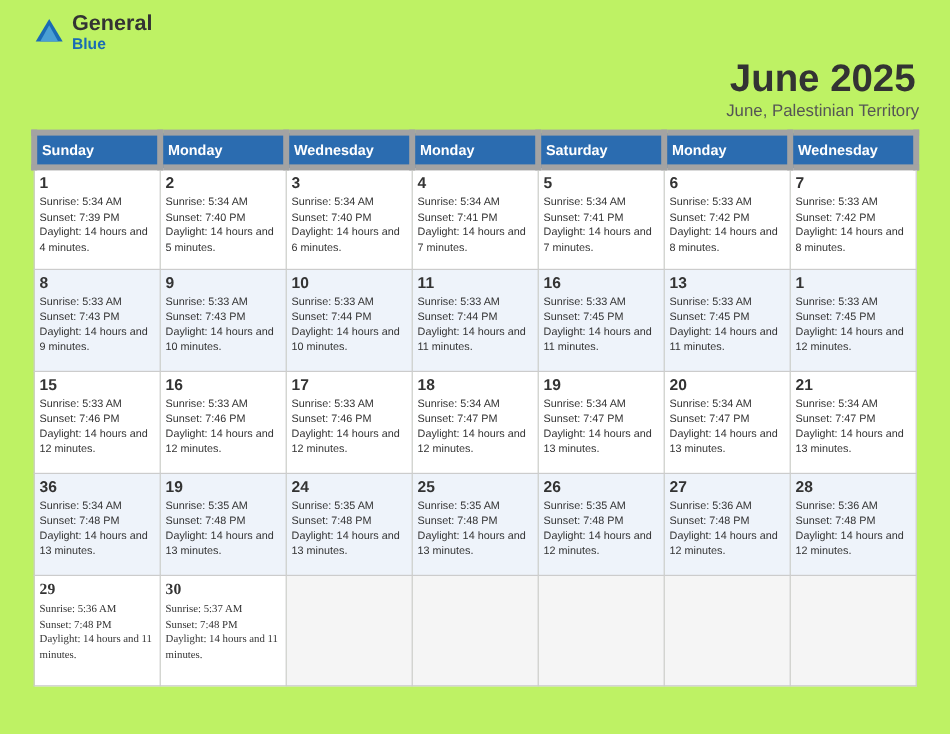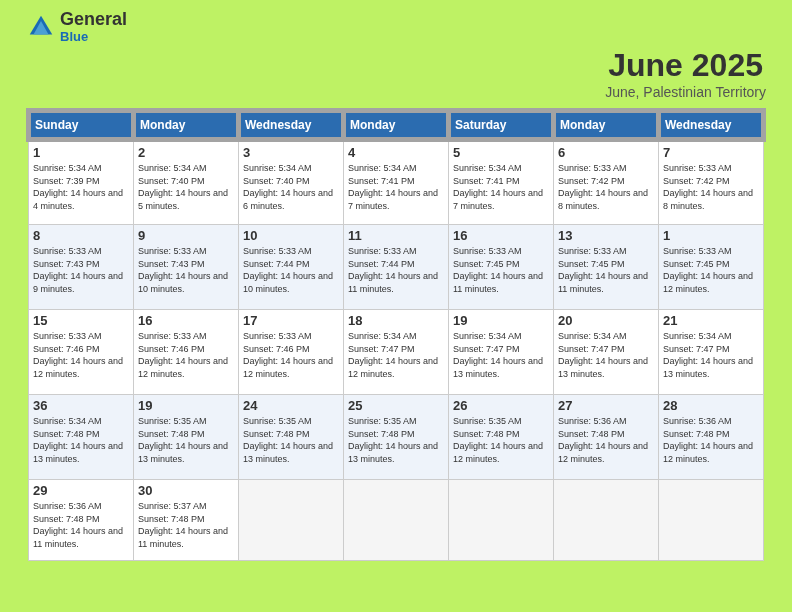--- a/index.html
+++ b/index.html
@@ -76,21 +76,22 @@
     .calendar td {
       border: 1px solid #ccc;
       vertical-align: top;
       padding: 3px 4px;
       font-size: 9.5px;
       color: #333;
       height: 85px;
       background: #fff;
     }
     .calendar tr:last-child td {
-      height: 81px;
+      height: 92px;
+      font-family: Liberation Serif, serif;
     }
     .calendar td.empty {
       background: #f5f5f5;
     }
     .day-number {
       font-size: 13px;
       font-weight: bold;
       color: #333;
       display: block;
       margin-bottom: 2px;

